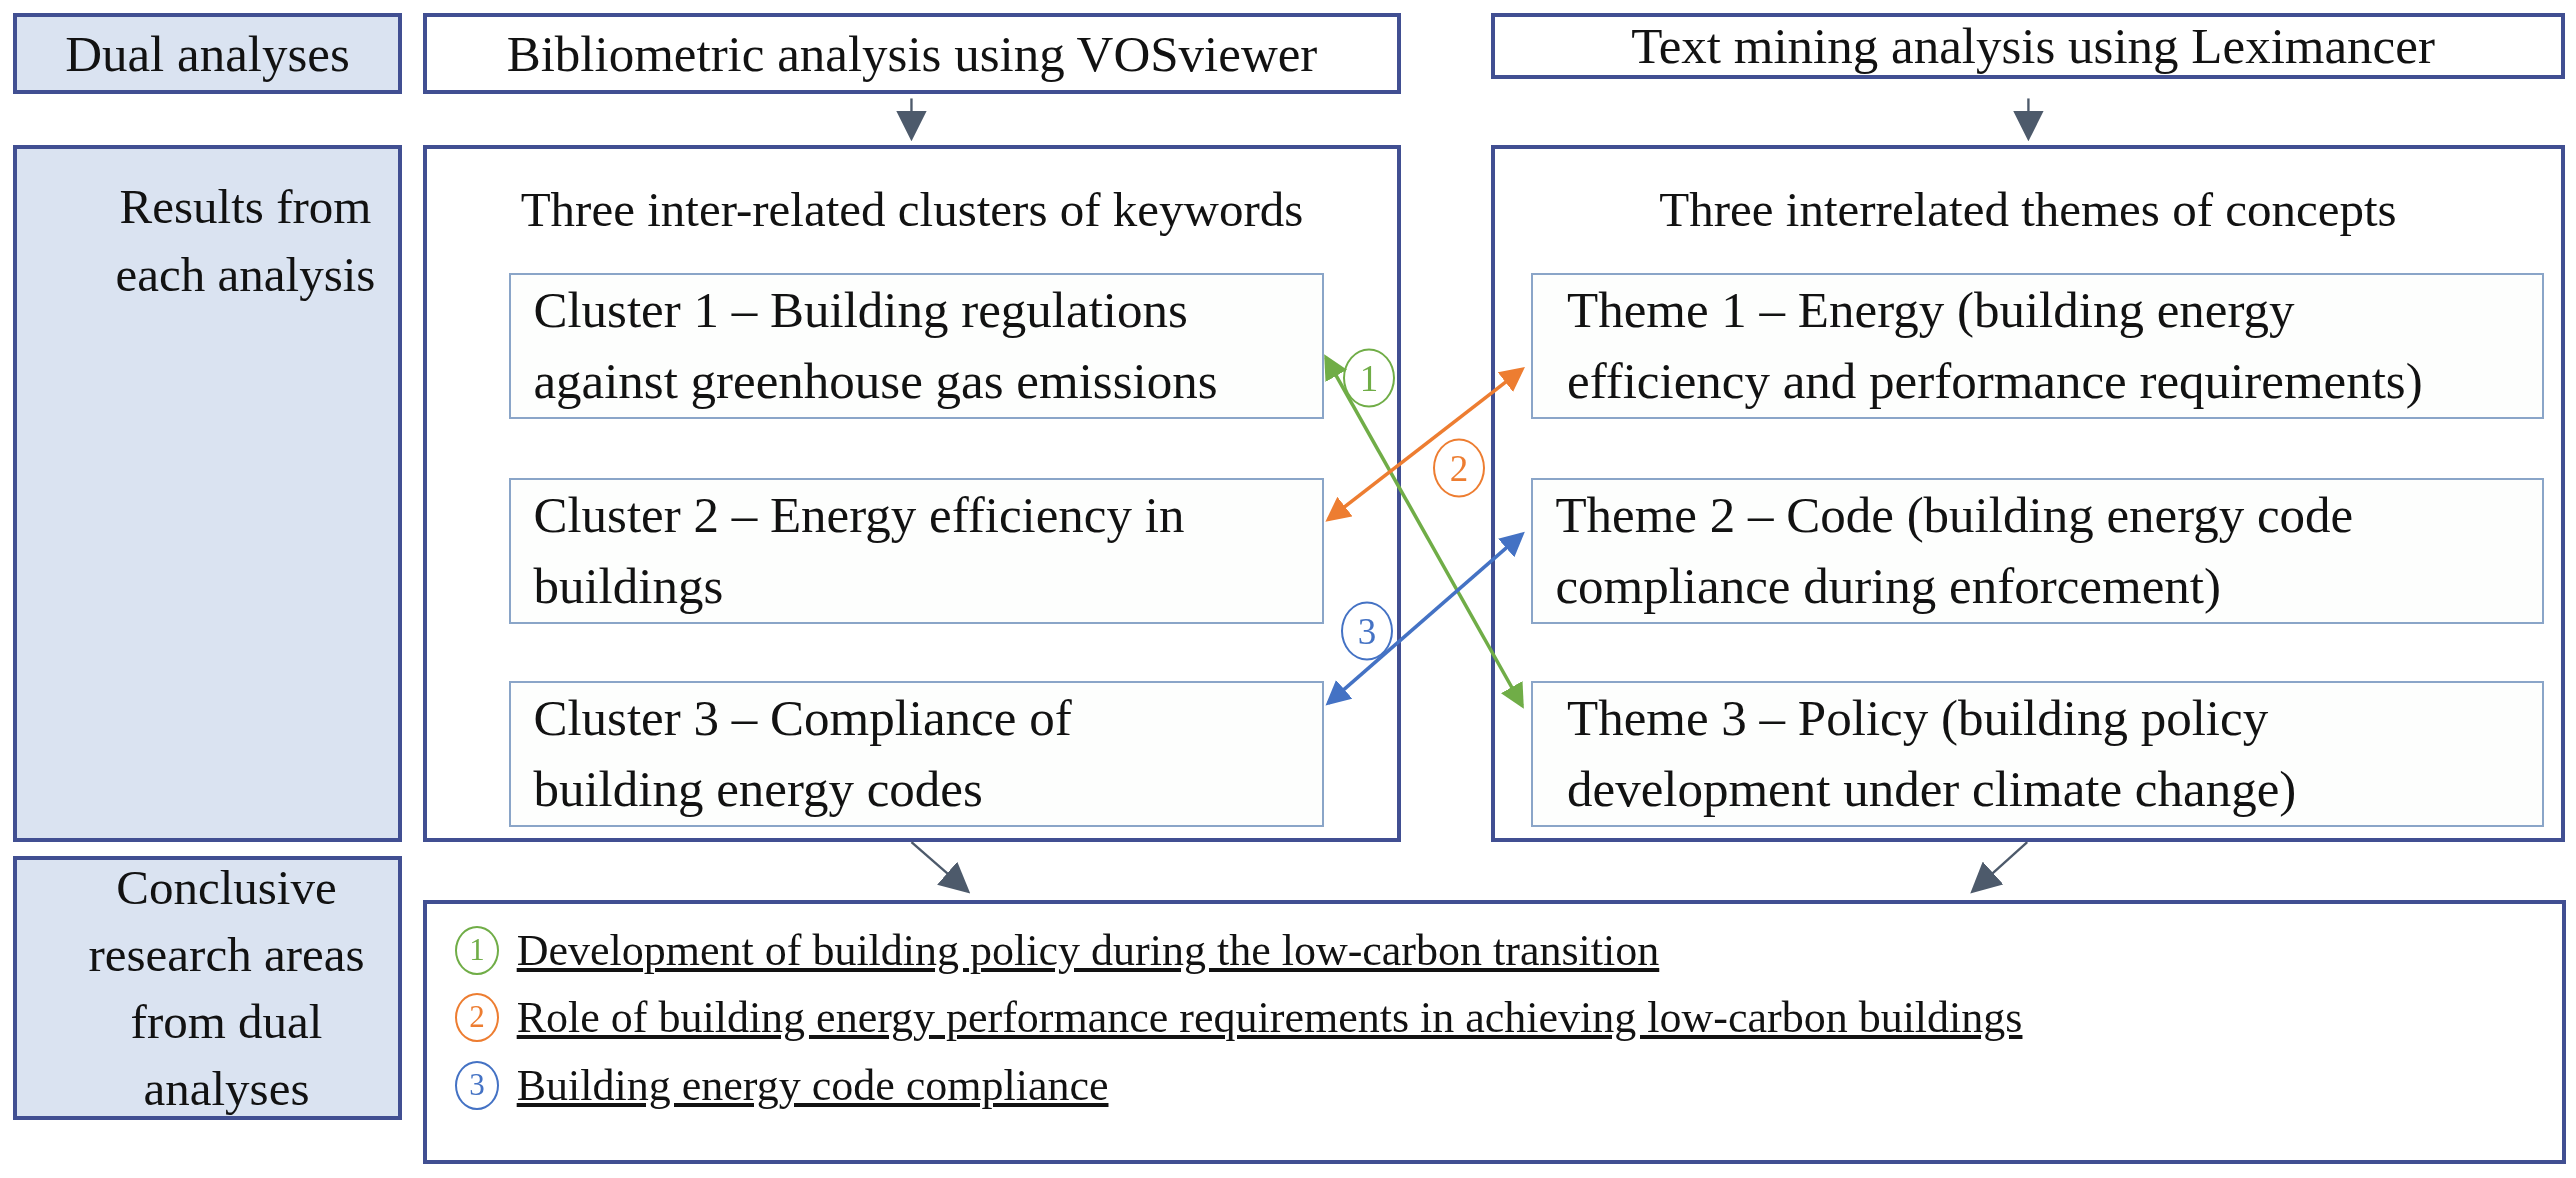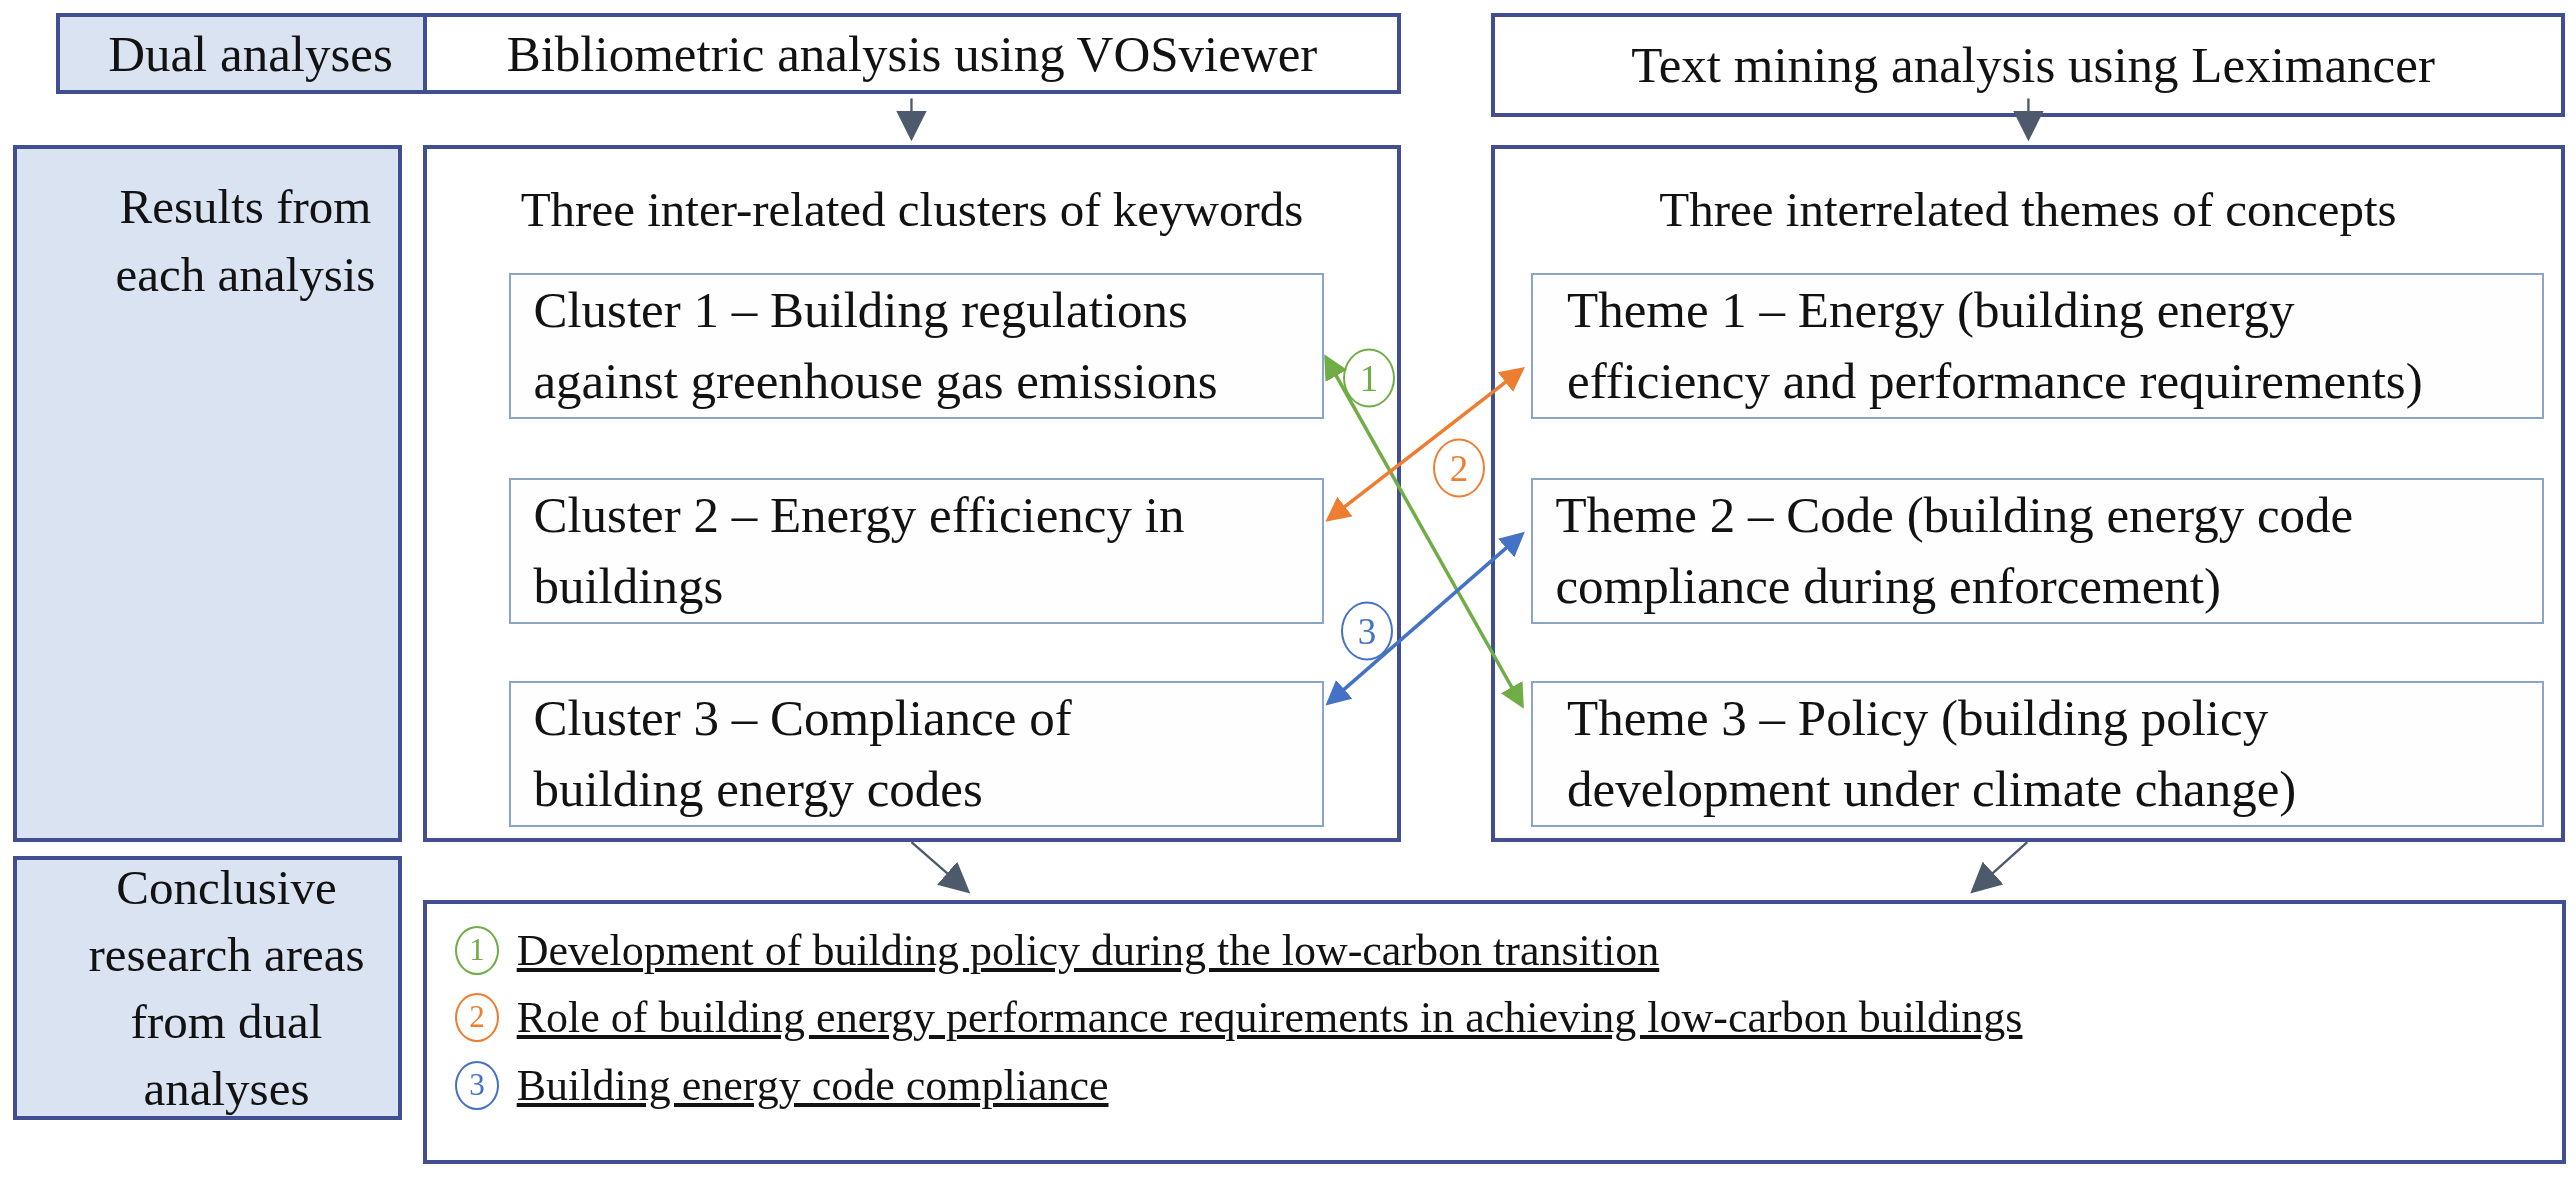--- a/index.html
+++ b/index.html
@@ -34,41 +34,41 @@
   .c-row { position:absolute; left:455px; height:66px; display:flex;
            align-items:center; gap:17.7px; }
   .c-row .txt { font-size:44px; white-space:nowrap;text-decoration:underline; }
   .overlay { position:absolute; left:0; top:0; pointer-events:none; }
 </style>
 </head>
 <body>
 
 <div class="canvas">
 
-  <div class="box label-box top-label" style="left:13px; top:13px; width:389px; height:81px;margin-left:43px;">
+  <div class="box label-box top-label" style="left:13px; top:13px; width:389px; height:81px;">
     <span>Dual analyses</span>
   </div>
 
   <div class="box label-box results-pad" style="left:13px; top:145px; width:389px; height:697px;">
     <div class="side-label-txt">Results from
 each analysis</div>
   </div>
 
   <div class="box label-box conclusive-flex" style="left:13px; top:856px; width:389px; height:264px;">
     <div class="side-label-txt" style="line-height:67px;">Conclusive
 research areas
 from dual
 analyses</div>
   </div>
 
   <div class="box top-label" style="left:423px; top:13px; width:978px; height:81px;">
     <span>Bibliometric analysis using VOSviewer</span>
   </div>
 
-  <div class="box top-label" style="left:1491px; top:13px; width:1074px; height:104px;padding-left:10px;">
+  <div class="box top-label" style="left:1491px; top:13px; width:1074px; height:66px;padding-left:10px;">
     <span>Text mining analysis using Leximancer</span>
   </div>
 
   <div class="box" style="left:423px; top:145px; width:978px; height:697px;"></div>
   <div class="box" style="left:1491px; top:145px; width:1074px; height:697px;"></div>
 
   <div class="panel-title" style="left:423px; top:181px; width:978px;">Three inter-related clusters of keywords</div>
   <div class="panel-title" style="left:1491px; top:181px; width:1074px;">Three interrelated themes of concepts</div>
 
   <div class="inner-box" style="left:509px; top:273px; width:815px; height:146px;">

